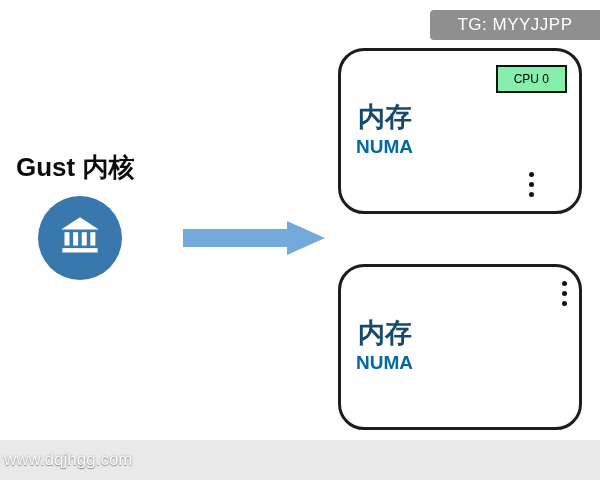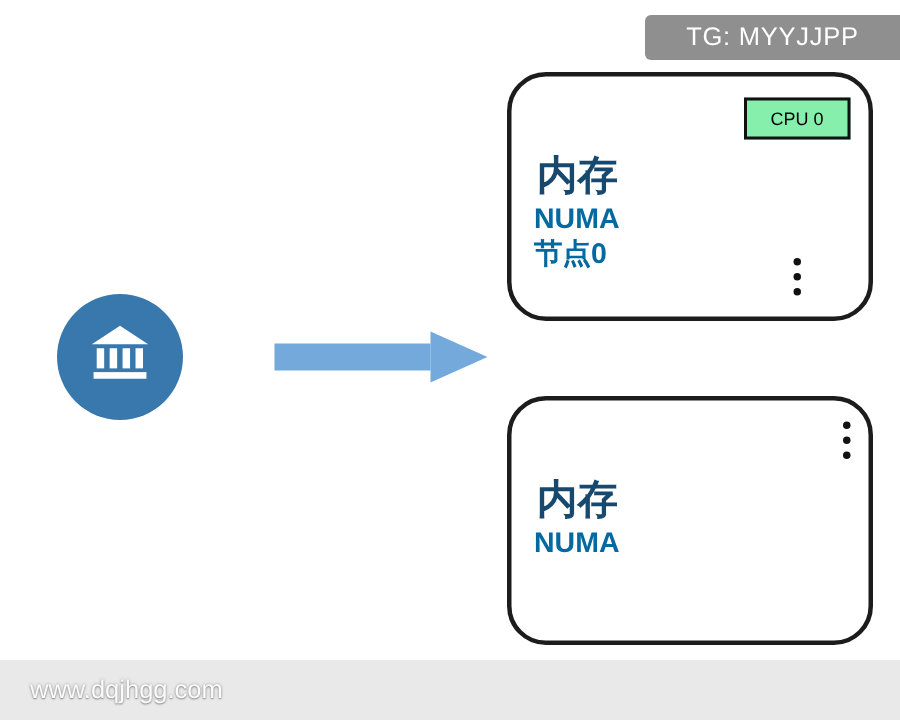--- a/index.html
+++ b/index.html
@@ -60,33 +60,34 @@
     display:flex;align-items:center;justify-content:center;
   }
   .vdots{display:flex;flex-direction:column;gap:5px;align-items:center;}
   .vdots span{width:5px;height:5px;border-radius:50%;background:#111;display:block;}
   
   .bottom-band{
     position:absolute;left:0;bottom:0;width:100%;height:40px;
     background:#e9e9e9;display:flex;align-items:center;
   }
   .bottom-band .wm{
-    margin-left:20px;font-size:17px;color:#fbfbfb;
+    margin-left:4px;font-size:17px;color:#fbfbfb;
     text-shadow:0 0 2px #9a9a9a, 0 1px 1px #8d8d8d;
   }
 </style>
 </head>
 <body>
 
 <div class="page">
 
   <div class="tg-badge">
     <span>TG: MYYJJPP</span>
   </div>
 
+  <div class="guest-title">Gust 内核</div>
 
   <div class="guest-circle">
     <span>
       <svg viewBox="0 0 24 24" width="46" height="46" fill="#ffffff" aria-hidden="true">
         <path d="M12 2.2L2.2 8.6h19.6z"></path>
         <rect x="3.9" y="10" width="2.6" height="7"></rect>
         <rect x="8.4" y="10" width="2.6" height="7"></rect>
         <rect x="12.9" y="10" width="2.6" height="7"></rect>
         <rect x="17.4" y="10" width="2.6" height="7"></rect>
         <rect x="2.8" y="18.3" width="18.4" height="2.3"></rect>
@@ -96,21 +97,20 @@
 
   <div class="flow-arrow">
     <div class="shaft"></div>
     <div class="head"></div>
   </div>
 
   <div class="numa-box node0">
     <div class="mem-label">内存</div>
     <div class="numa-label">
       <div>NUMA</div>
-      <div>节点0</div>
     </div>
     <div class="cpu-col">
       <div class="cpu-box">CPU 0</div>
       <div class="vdots">
         <span></span>
           <span></span>
           <span></span>
       </div>
     </div>
   </div>

